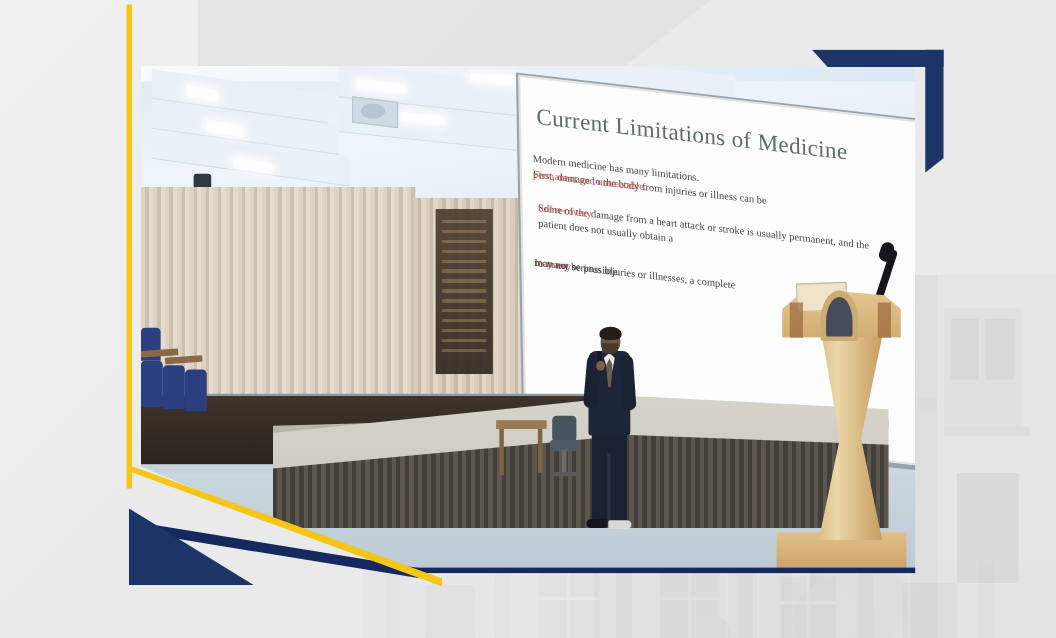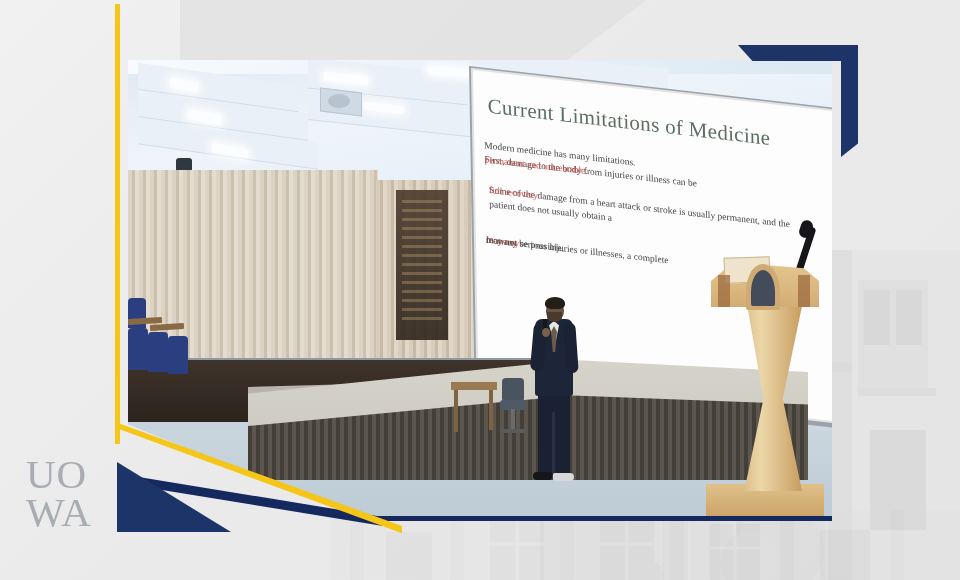--- a/index.html
+++ b/index.html
@@ -339,18 +339,14 @@
     <span class="h"></span>
     <span class="v"></span>
   </div>
 
   <div class="yellow-v"></div>
   <div class="yellow-diag">
       <i></i>
     </div>
   <div class="tri-navy"></div>
 
-  <div class="logo">
-    <div class="l1">UO</div>
-    <div class="l2">WA</div>
-  </div>
 
 </div>
 
 </body></html>

